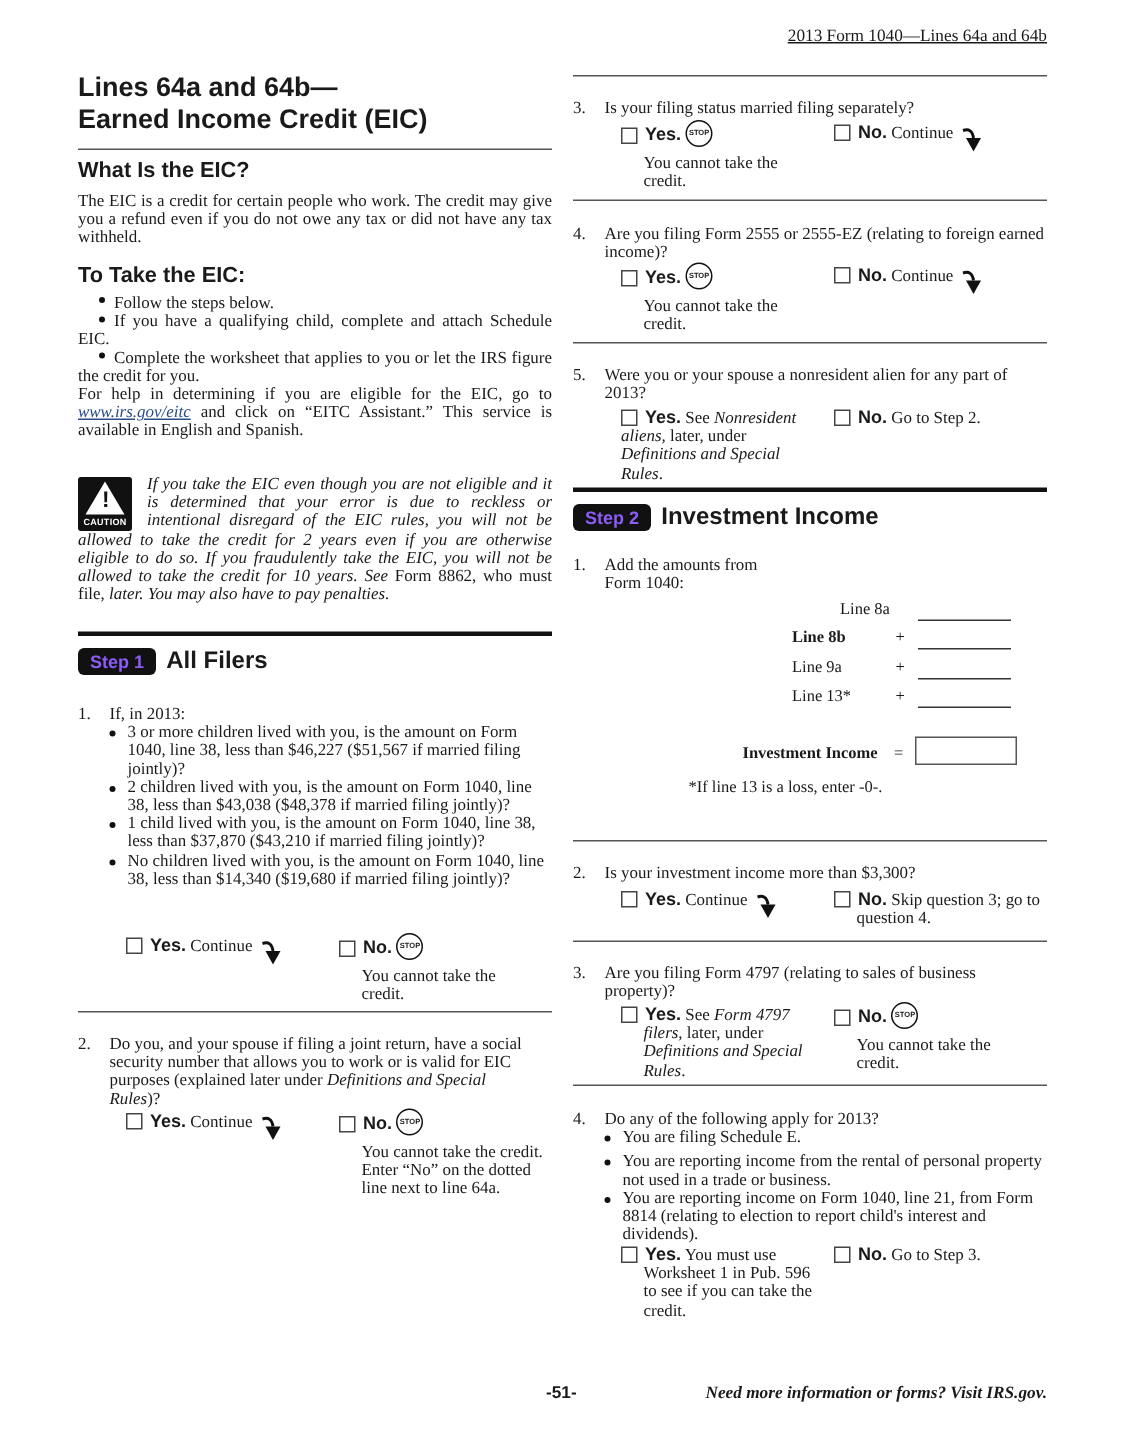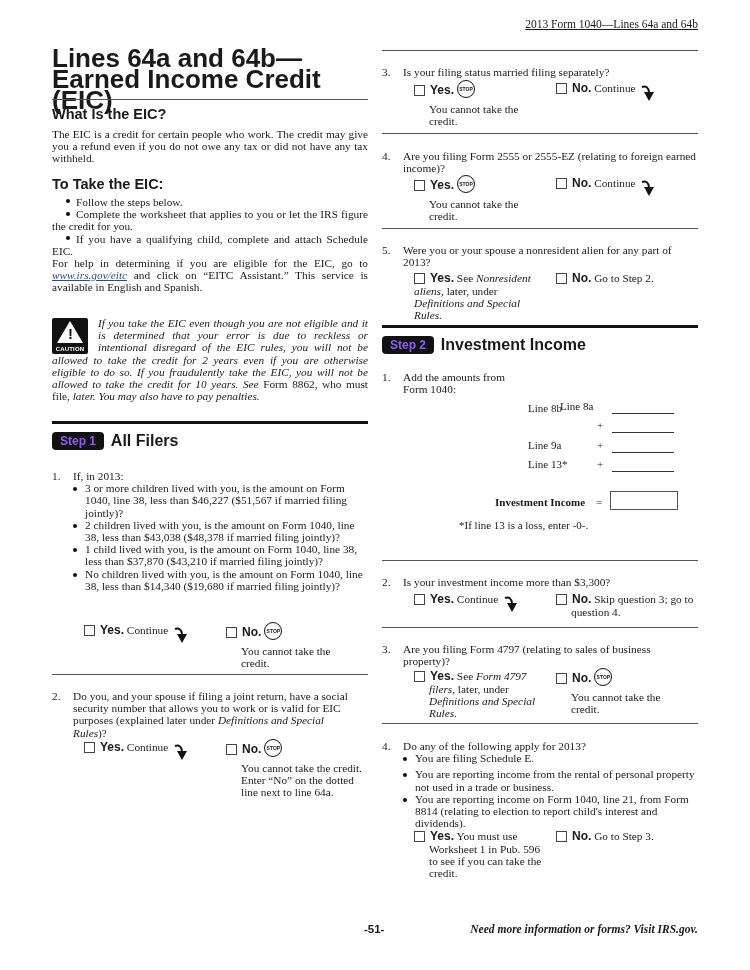--- a/index.html
+++ b/index.html
@@ -1,20 +1,20 @@
 <!DOCTYPE html>
 <html><head>
 <meta charset="utf-8">
 <style>
   html, body { margin: 0; padding: 0; background: #ffffff; }
   body { width: 750px; height: 970px; position: relative; overflow: hidden;
          font-family: "Liberation Serif", serif; color: #1a1a1a; font-size: 11.3px; line-height: 12.2px; }
   .abs { position: absolute; }
   .hdr { right: 52px; top: 18px; font-size: 11.5px; text-decoration: underline; }
-  .title { left: 52px; top: 48px; font-family: "Liberation Sans", sans-serif; font-weight: bold; font-size: 26px; line-height: 21px; width: 320px; }
+  .title { left: 52px; top: 48px; font-family: "Liberation Sans", sans-serif; font-weight: bold; font-size: 18px; line-height: 21px; width: 320px; }
   .hr { position: absolute; height: 0; border-top: 1px solid #555; }
   .hr.thick { border-top: 3px solid #111; }
   h2 { margin: 0; font-family: "Liberation Sans", sans-serif; font-weight: bold; font-size: 14.5px; line-height: 16px; }
   p { margin: 0; }
   .just { text-align: justify; }
   .dot { display: inline-block; width: 4px; height: 4px; border-radius: 50%; background: #111; vertical-align: middle; margin-right: 6px; position: relative; top: -2px; }
   a.link { color: #2a4e8a; font-style: italic; text-decoration: underline; }
   .caution-icon { width: 36px; height: 36px; background: #111; position: absolute; border-radius: 2px; }
   .caution-icon .tri { position: absolute; left: 5px; top: 3px; width: 0; height: 0; border-left: 13px solid transparent; border-right: 13px solid transparent; border-bottom: 22px solid #fff; }
   .caution-icon .bang { position: absolute; left: 16px; top: 8px; font: bold 15px/15px "Liberation Sans", sans-serif; color: #111; width: 4px; text-align: center; }
@@ -49,22 +49,22 @@
 <div class="hr" style="left:52px; top:99px; width:316px;"></div>
 
 <div class="abs" style="left:52px; top:106px; width:316px;">
   <h2>What Is the EIC?</h2>
   <p class="just" style="margin-top:6px;">The EIC is a credit for certain people who work. The credit may give you a refund even if you do not owe any tax or did not have any tax withheld.</p>
 </div>
 
 <div class="abs" style="left:52px; top:176px; width:316px;">
   <h2>To Take the EIC:</h2>
   <p style="margin-top:4px; padding-left:14px;"><span class="dot"></span><span>Follow the steps below.</span></p>
+  <p class="just" style="text-indent:14px;"><span class="dot"></span><span>If you have a qualifying child, complete and attach Schedule EIC.</span></p>
   <p class="just" style="text-indent:14px;"><span class="dot"></span><span>Complete the worksheet that applies to you or let the IRS figure the credit for you.</span></p>
-  <p class="just" style="text-indent:14px;"><span class="dot"></span><span>If you have a qualifying child, complete and attach Schedule EIC.</span></p>
   <p class="just"><span>For help in determining if you are eligible for the EIC, go to</span> <a class="link">www.irs.gov/eitc</a><span> and click on “EITC Assistant.” This service is available in English and Spanish.</span></p>
 </div>
 
 <div class="caution-icon" style="left:52px; top:318px;">
   <div class="tri"></div>
   <div class="bang">!</div>
   <div class="lbl">CAUTION</div>
 </div>
 <div class="abs it just" style="left:52px; top:317px; width:316px;">
   <span style="float:left; width:46px; height:36px;"></span><span>If you take the EIC even though you are not eligible and it is determined that your error is due to reckless or intentional disregard of the EIC rules, you will not be allowed to take the credit for 2 years even if you are otherwise eligible to do so. If you fraudulently take the EIC, you will not be allowed to take the credit for 10 years. See </span><span style="font-style:normal;">Form 8862, who must file,</span><span> later. You may also have to pay penalties.</span>
@@ -178,21 +178,21 @@
 
 <div class="abs" style="left:382px; top:371px; width:140px;">
   <span class="qnum">1.</span>
   <div class="qbody">Add the amounts from Form 1040:</div>
 </div>
 
 <div class="wsrow" style="left:560px; top:400px;">Line 8a</div>
 <div class="wsrow" style="left:597px; top:400px;"></div>
 <div class="wsline" style="left:612px; top:413px;"></div>
 
-<div class="wsrow" style="left:528px; top:402px;">Line 8b</div>
+<div class="wsrow" style="left:528px; top:419px;font-weight:bold;">Line 8b</div>
 <div class="wsrow" style="left:597px; top:419px;">+</div>
 <div class="wsline" style="left:612px; top:432px;"></div>
 
 <div class="wsrow" style="left:528px; top:439px;">Line 9a</div>
 <div class="wsrow" style="left:597px; top:439px;">+</div>
 <div class="wsline" style="left:612px; top:452px;"></div>
 
 <div class="wsrow" style="left:528px; top:458px;">Line 13*</div>
 <div class="wsrow" style="left:597px; top:458px;">+</div>
 <div class="wsline" style="left:612px; top:471px;"></div>

